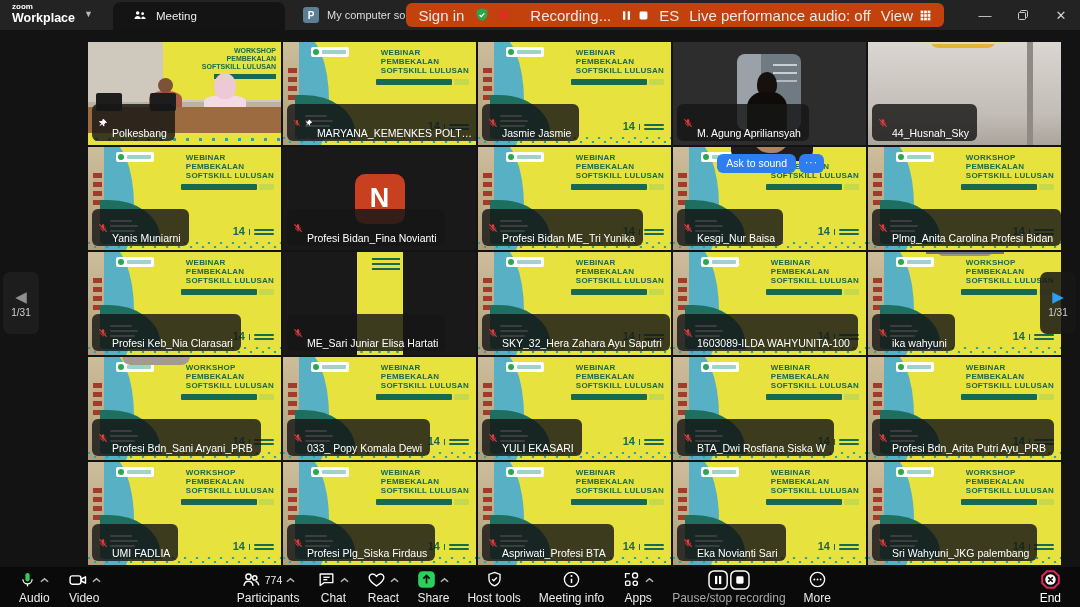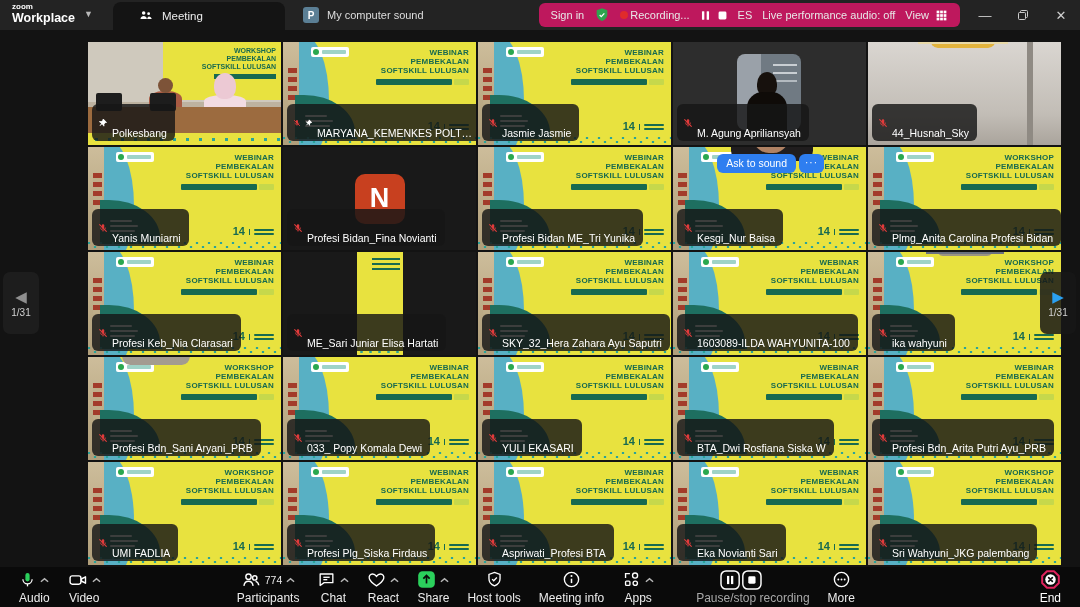--- a/index.html
+++ b/index.html
@@ -6,30 +6,30 @@
   .app{position:relative;width:1080px;height:607px;background:#131313;overflow:hidden;
        font-family:"Liberation Sans",sans-serif;-webkit-font-smoothing:antialiased;}
 
   
   .titlebar{position:absolute;top:0;left:0;right:0;height:30px;background:#232323;}
   .zlogo{position:absolute;left:12px;top:3px;color:#fff;}
   .zlogo .l1{font-size:8px;font-weight:700;line-height:1.1;}
   .zlogo .l2{font-size:12.5px;font-weight:700;line-height:1.05;}
   .zchev{position:absolute;left:84px;top:9px;color:#b9b9b9;font-size:9px;}
   .mtab{position:absolute;left:113px;top:2px;width:172px;height:28px;background:#141414;
-        border-radius:8px 8px 0 0;display:flex;align-items:center;gap:9px;padding-left:26px;
+        border-radius:8px 8px 0 0;display:flex;align-items:center;gap:9px;padding-left:20px;
         box-sizing:border-box;color:#ececec;font-size:11.5px;}
   .csound{position:absolute;left:303px;top:0;height:30px;display:flex;align-items:center;gap:8px;
           color:#dedede;font-size:11px;}
   .pbadge{width:16px;height:16px;border-radius:3px;background:#5b7f95;color:#fff;font-size:10px;
           font-weight:700;display:flex;align-items:center;justify-content:center;}
-  .rcluster{position:absolute;right:120px;top:3px;height:24px;background:#be185d;border-radius:6px;
-            display:flex;align-items:center;gap:10px;padding:0 12px;font-size:11px;color:#e8e8e8;}
+  .rcluster{position:absolute;right:136px;top:3px;height:24px;background:#c2410c;border-radius:6px;
+            display:flex;align-items:center;gap:10px;padding:0 12px;font-size:15px;color:#e8e8e8;}
   .recdot{width:8px;height:8px;border-radius:50%;background:#e02b2b;display:inline-block;}
-  .recgrp{display:flex;align-items:center;gap:2px;}
+  .recgrp{display:flex;align-items:center;gap:22px;}
   .winbtns{position:absolute;right:0;top:0;height:30px;display:flex;}
   .wbtn{width:38px;height:30px;display:flex;align-items:center;justify-content:center;color:#cfcfcf;
         font-size:13px;}
   .sep-ico{display:flex;align-items:center;gap:6px;}
 
   
   .stage{position:absolute;top:30px;left:0;right:0;bottom:40px;background:#131313;}
   .grid{position:absolute;left:88px;top:12px;display:grid;
         grid-template-columns:repeat(5,193px);grid-template-rows:repeat(5,103px);gap:2px;}
   .tile{position:relative;width:193px;height:103px;background:#000;overflow:hidden;}
@@ -47,21 +47,21 @@
          border-radius:0 85% 0 0;}
   .tealblob i{position:absolute;left:10px;display:block;height:2px;background:#e9f2ee;border-radius:1px;}
   .tealblob i:nth-child(1){bottom:22px;width:22px;}
   .tealblob i:nth-child(2){bottom:17px;width:28px;}
   .tealblob i:nth-child(3){bottom:12px;width:25px;}
   .logochip{position:absolute;left:28px;top:5px;width:38px;height:10px;background:#fff;border-radius:2px;}
   .logochip:before{content:"";position:absolute;left:2px;top:2px;width:6px;height:6px;background:#2aa84f;
          border-radius:50%;}
   .logochip:after{content:"";position:absolute;left:11px;top:3px;right:3px;height:4px;background:#9fd3c7;
          border-radius:1px;}
-  .sl-title{position:absolute;right:7px;top:6px;text-align:right;font-size:8px;font-weight:700;
+  .sl-title{position:absolute;right:7px;top:6px;font-size:8px;font-weight:700;
          line-height:1.15;color:#176a50;white-space:pre-line;letter-spacing:.2px;}
   .sl-pill{position:absolute;right:7px;top:37px;display:flex;gap:2px;}
   .sl-pill .p1{width:76px;height:6px;background:#176a50;border-radius:1px;}
   .sl-pill .p2{width:15px;height:6px;background:#c6d84b;border-radius:1px;}
   .sl-date{position:absolute;right:7px;bottom:13px;display:flex;align-items:center;gap:4px;color:#176a50;}
   .sl-date .d14{font-size:11px;font-weight:800;line-height:1;}
   .sl-date .dcol{display:flex;flex-direction:column;gap:2px;border-left:1px solid #176a50;padding-left:4px;}
   .sl-date .dcol i{display:block;width:20px;height:2px;background:#176a50;border-radius:1px;}
   .pattern{position:absolute;left:0;right:0;bottom:0;height:8px;
          background-image:radial-gradient(#2aa39a 1.5px,transparent 1.7px),
@@ -141,21 +141,21 @@
   .pager.right .tri{color:#2ba0f0;}
   .pager .pg{font-size:10px;color:#d0d0d0;}
 
   
   .toolbar{position:absolute;left:0;right:0;bottom:0;height:40px;background:#0a0a0a;
         display:flex;align-items:center;padding:0 10px;box-sizing:border-box;}
   .tb{display:flex;flex-direction:column;align-items:center;justify-content:center;gap:3px;
         padding:0 9px;height:40px;box-sizing:border-box;}
   .tb .row{display:flex;align-items:center;gap:4px;height:19px;}
   .tb .lbl{font-size:12px;color:#ececec;line-height:1;white-space:nowrap;}
-  .tb .lbl.dim{color:#a8a8a8;margin-left:24px;}
+  .tb .lbl.dim{color:#a8a8a8;}
   .tb .lbl.red{color:#fff;}
   .cnt{font-size:10.5px;color:#ececec;}
   .sp1{width:118px;flex-shrink:1;}
   .sp2{flex:1;}
   .caret{display:flex;align-items:flex-end;}
 </style>
 </head>
 <body>
 
 <div class="app">

